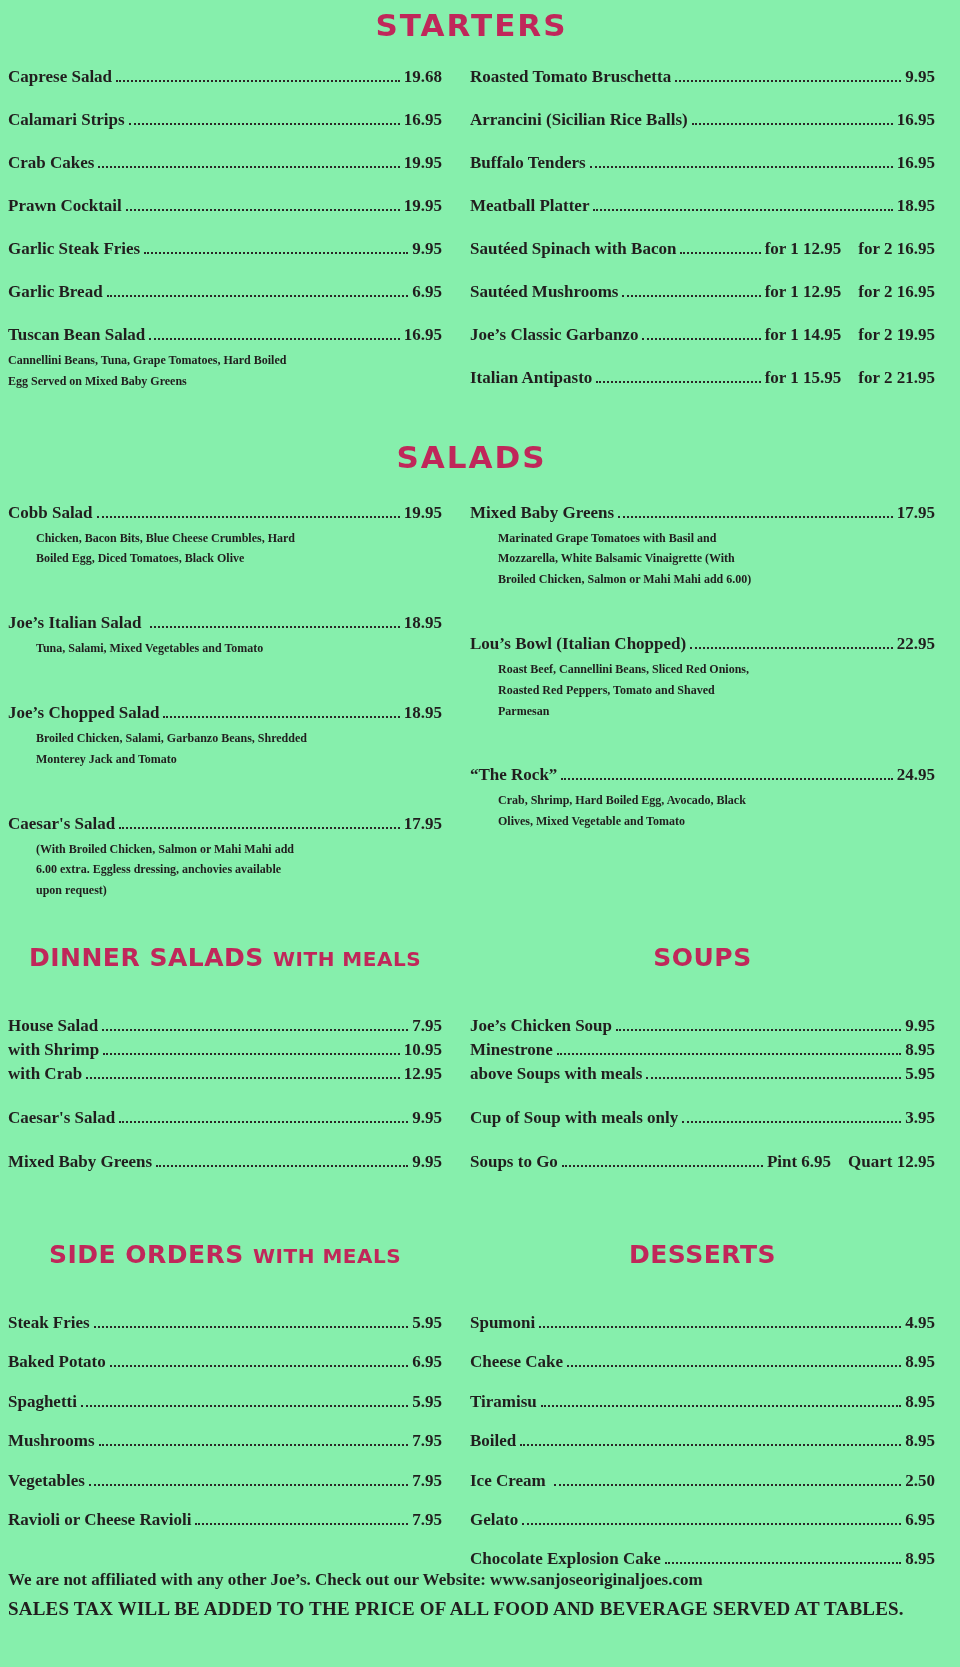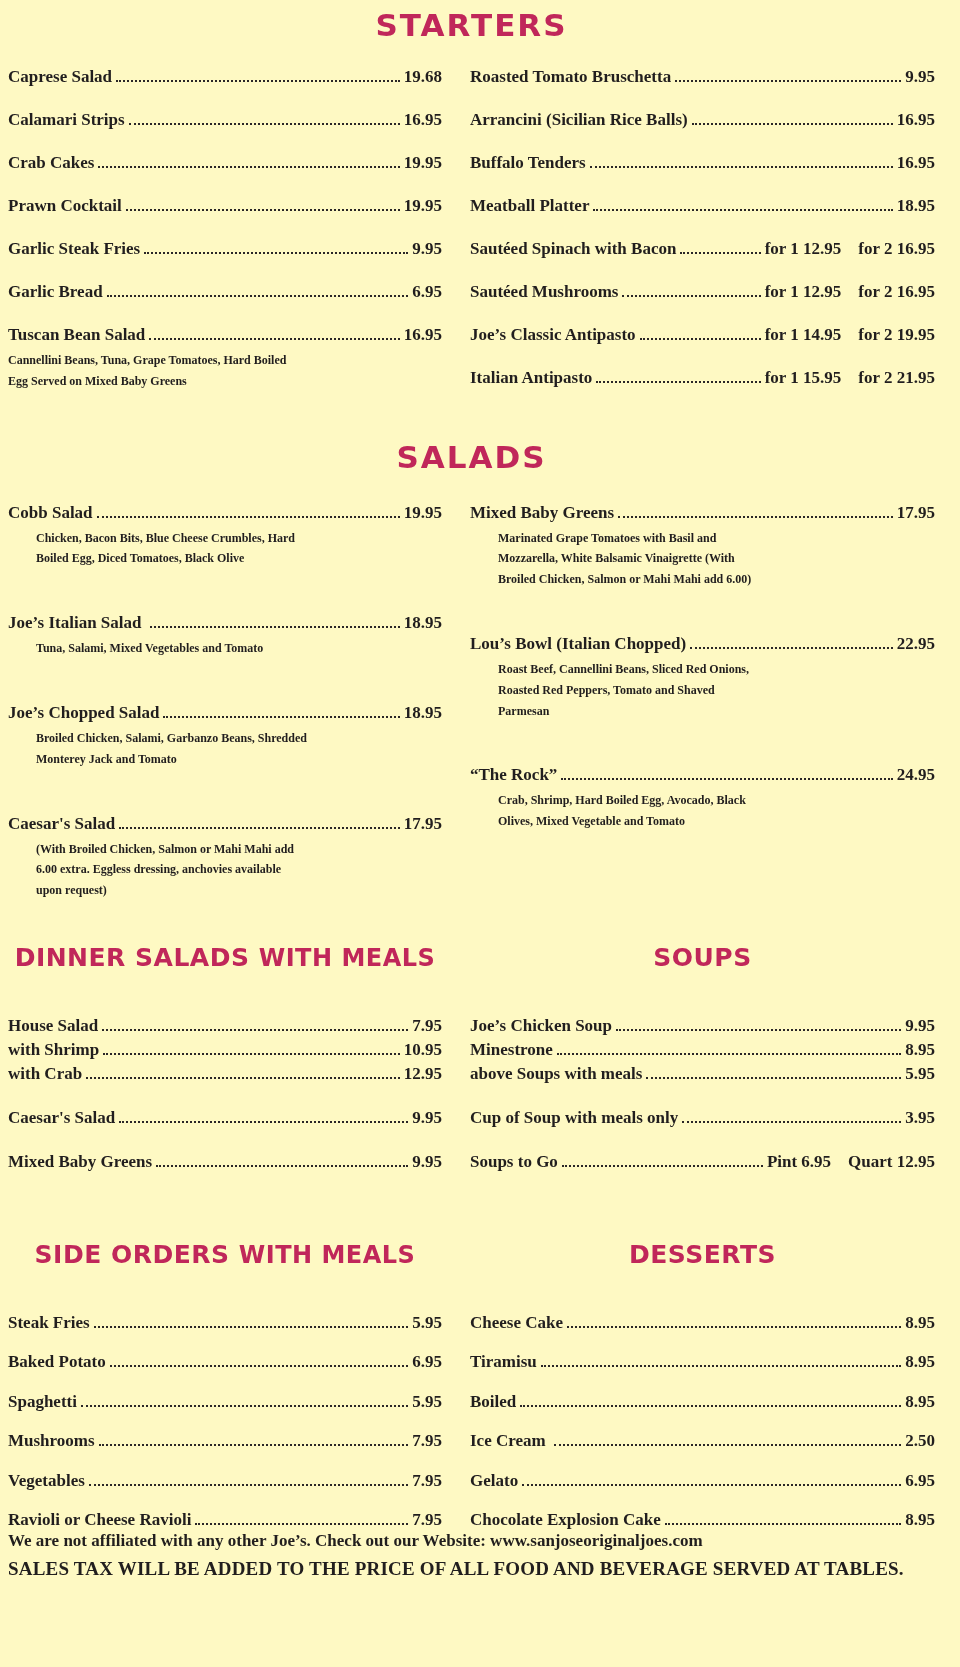--- a/index.html
+++ b/index.html
@@ -1,38 +1,38 @@
 <!DOCTYPE html>
 <html><head>
 <meta charset="utf-8">
 <style>
   html,body { margin:0; padding:0; background:#e9e9e9; }
   .page {
     position:relative;
     width:960px; height:1667px;
     margin:0 auto;
-    background:#fef9c3;
+    background:#86efac;
     color:#211e1e;
     font-family:"Liberation Serif", serif;
     font-weight:bold;
     box-sizing:border-box;
     padding:6px 25px 0 8px;
     overflow:hidden;
   }
   .cols { display:grid; grid-template-columns:434px 465px; column-gap:28px; align-items:start; }
   .title {
     color:#c0275a;
     font-family:"DejaVu Sans", sans-serif;
     font-weight:bold;
     line-height:1.0;
   }
   .title-center { text-align:center; font-size:31px; letter-spacing:2px; margin:4px 0 26px 0; }
   .band-salads .title-center { margin-top:50px; margin-bottom:30px; }
   .title-split { text-align:center; font-size:25px; letter-spacing:0.5px; margin:0 0 46px 0; }
-  .title-suffix { font-size:24px; }
+  .title-suffix { font-size:20px; }
   .band-meals-soups { margin-top:44px; }
   .band-sides-desserts { margin-top:70px; }
 
   .row { display:flex; align-items:baseline; font-size:17px; line-height:20px; }
   .iname { white-space:pre; }
   .iprice { white-space:pre; }
   .dots {
     flex:1 1 8px; min-width:8px;
     border-bottom:2.6px dotted #2a2626;
     margin:0 4px;
@@ -159,21 +159,21 @@
               </div>
               <div class="group">
                 <div class="row">
                   <span class="iname">Sautéed Mushrooms</span>
                   <span class="dots"></span>
                   <span class="iprice">for 1 12.95 for 2 16.95</span>
                 </div>
               </div>
               <div class="group">
                 <div class="row">
-                  <span class="iname">Joe’s Classic Antipasto</span>
+                  <span class="iname">Joe’s Classic Garbanzo</span>
                   <span class="dots"></span>
                   <span class="iprice">for 1 14.95 for 2 19.95</span>
                 </div>
               </div>
               <div class="group">
                 <div class="row">
                   <span class="iname">Italian Antipasto</span>
                   <span class="dots"></span>
                   <span class="iprice">for 1 15.95 for 2 21.95</span>
                 </div>
@@ -381,20 +381,27 @@
                   <span class="iname">Ravioli or Cheese Ravioli</span>
                   <span class="dots"></span>
                   <span class="iprice">7.95</span>
                 </div>
               </div>
             </div>
           </div>
           <div class="col col-right">
             <h2 class="title title-split"><span class="title-main">DESSERTS</span></h2>
             <div class="items">
+              <div class="group">
+                <div class="row">
+                  <span class="iname">Spumoni</span>
+                  <span class="dots"></span>
+                  <span class="iprice">4.95</span>
+                </div>
+              </div>
               <div class="group">
                 <div class="row">
                   <span class="iname">Cheese Cake</span>
                   <span class="dots"></span>
                   <span class="iprice">8.95</span>
                 </div>
               </div>
               <div class="group">
                 <div class="row">
                   <span class="iname">Tiramisu</span>

